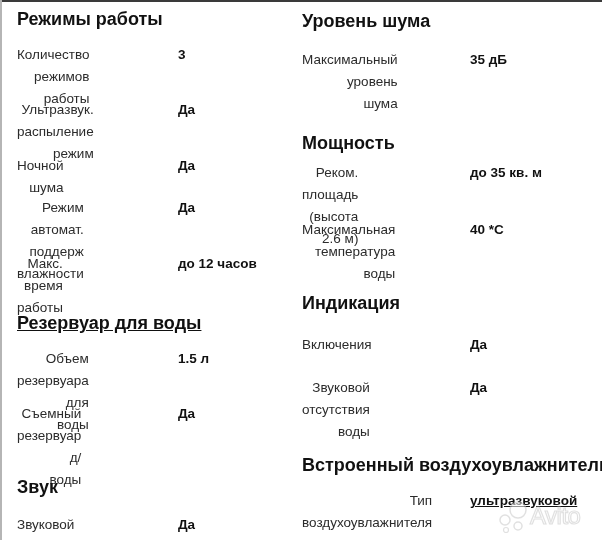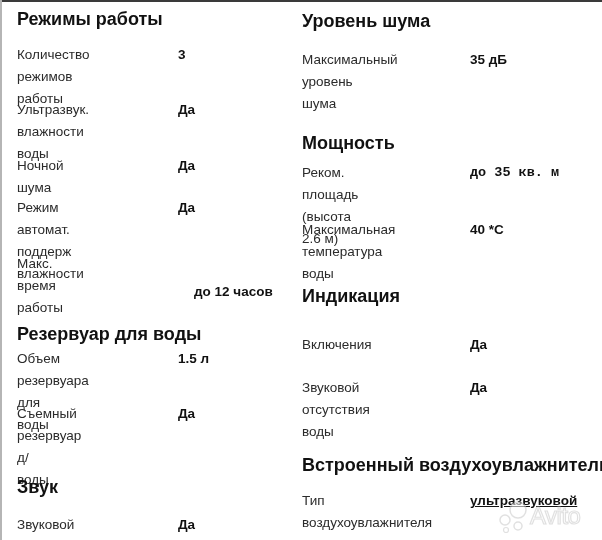--- a/index.html
+++ b/index.html
@@ -45,20 +45,21 @@
     .row {
       position: absolute;
     }
     .label {
       position: absolute;
       left: 0;
       font-size: 13.5px;
       line-height: 22px;
       color: #2b2b2b;
       white-space: pre-line;
+      text-align: right;
     }
     .value {
       position: absolute;
       font-size: 13.5px;
       line-height: 22px;
       font-weight: bold;
       color: #111;
       white-space: nowrap;
     }
     .watermark {
@@ -91,41 +92,41 @@
   <div class="heading" style="left:17px; top:8px;">Режимы работы</div>
 
   <div class="row" style="left:17px; top:44px;">
     <div class="label">Количество режимов
 работы</div>
     <div class="value" style="left:161px;">3</div>
   </div>
 
   <div class="row" style="left:17px; top:99px;">
     <div class="label">Ультразвук.
-влажности воды</div>
+распыление режим</div>
     <div class="value" style="left:161px;">Да</div>
   </div>
 
   <div class="row" style="left:17px; top:155px;">
     <div class="label">Ночной шума</div>
     <div class="value" style="left:161px;">Да</div>
   </div>
 
   <div class="row" style="left:17px; top:197px;">
     <div class="label">Режим автомат.
 поддерж влажности</div>
     <div class="value" style="left:161px;">Да</div>
   </div>
 
   <div class="row" style="left:17px; top:253px;">
     <div class="label">Макс. время работы</div>
-    <div class="value" style="left:177px;margin-top:28px;">до 12 часов</div>
-  </div>
-
-  <div class="heading" style="left:17px; top:323px;">Резервуар для воды</div>
+    <div class="value" style="left:161px;">до 12 часов</div>
+  </div>
+
+  <div class="heading" style="left:17px; top:312px;text-decoration:underline;">Резервуар для воды</div>
 
   <div class="row" style="left:17px; top:348px;">
     <div class="label">Объем резервуара для
 воды</div>
     <div class="value" style="left:161px;">1.5 л</div>
   </div>
 
   <div class="row" style="left:17px; top:403px;">
     <div class="label">Съемный резервуар д/
 воды</div>
@@ -148,30 +149,30 @@
     <div class="label">Максимальный уровень
 шума</div>
     <div class="value" style="left:168px;">35 дБ</div>
   </div>
 
   <div class="heading" style="left:302px; top:132px;">Мощность</div>
 
   <div class="row" style="left:302px; top:162px;">
     <div class="label">Реком. площадь
 (высота 2.6 м)</div>
-    <div class="value" style="left:168px;font-family:Liberation Mono, monospace;">до 35 кв. м</div>
+    <div class="value" style="left:168px;">до 35 кв. м</div>
   </div>
 
   <div class="row" style="left:302px; top:219px;">
     <div class="label">Максимальная
 температура воды</div>
     <div class="value" style="left:168px;">40 *C</div>
   </div>
 
-  <div class="heading" style="left:302px; top:285px;text-align:center;">Индикация</div>
+  <div class="heading" style="left:302px; top:292px;text-align:center;">Индикация</div>
 
   <div class="row" style="left:302px; top:334px;">
     <div class="label">Включения</div>
     <div class="value" style="left:168px;">Да</div>
   </div>
 
   <div class="row" style="left:302px; top:377px;">
     <div class="label">Звуковой отсутствия
 воды</div>
     <div class="value" style="left:168px;">Да</div>

